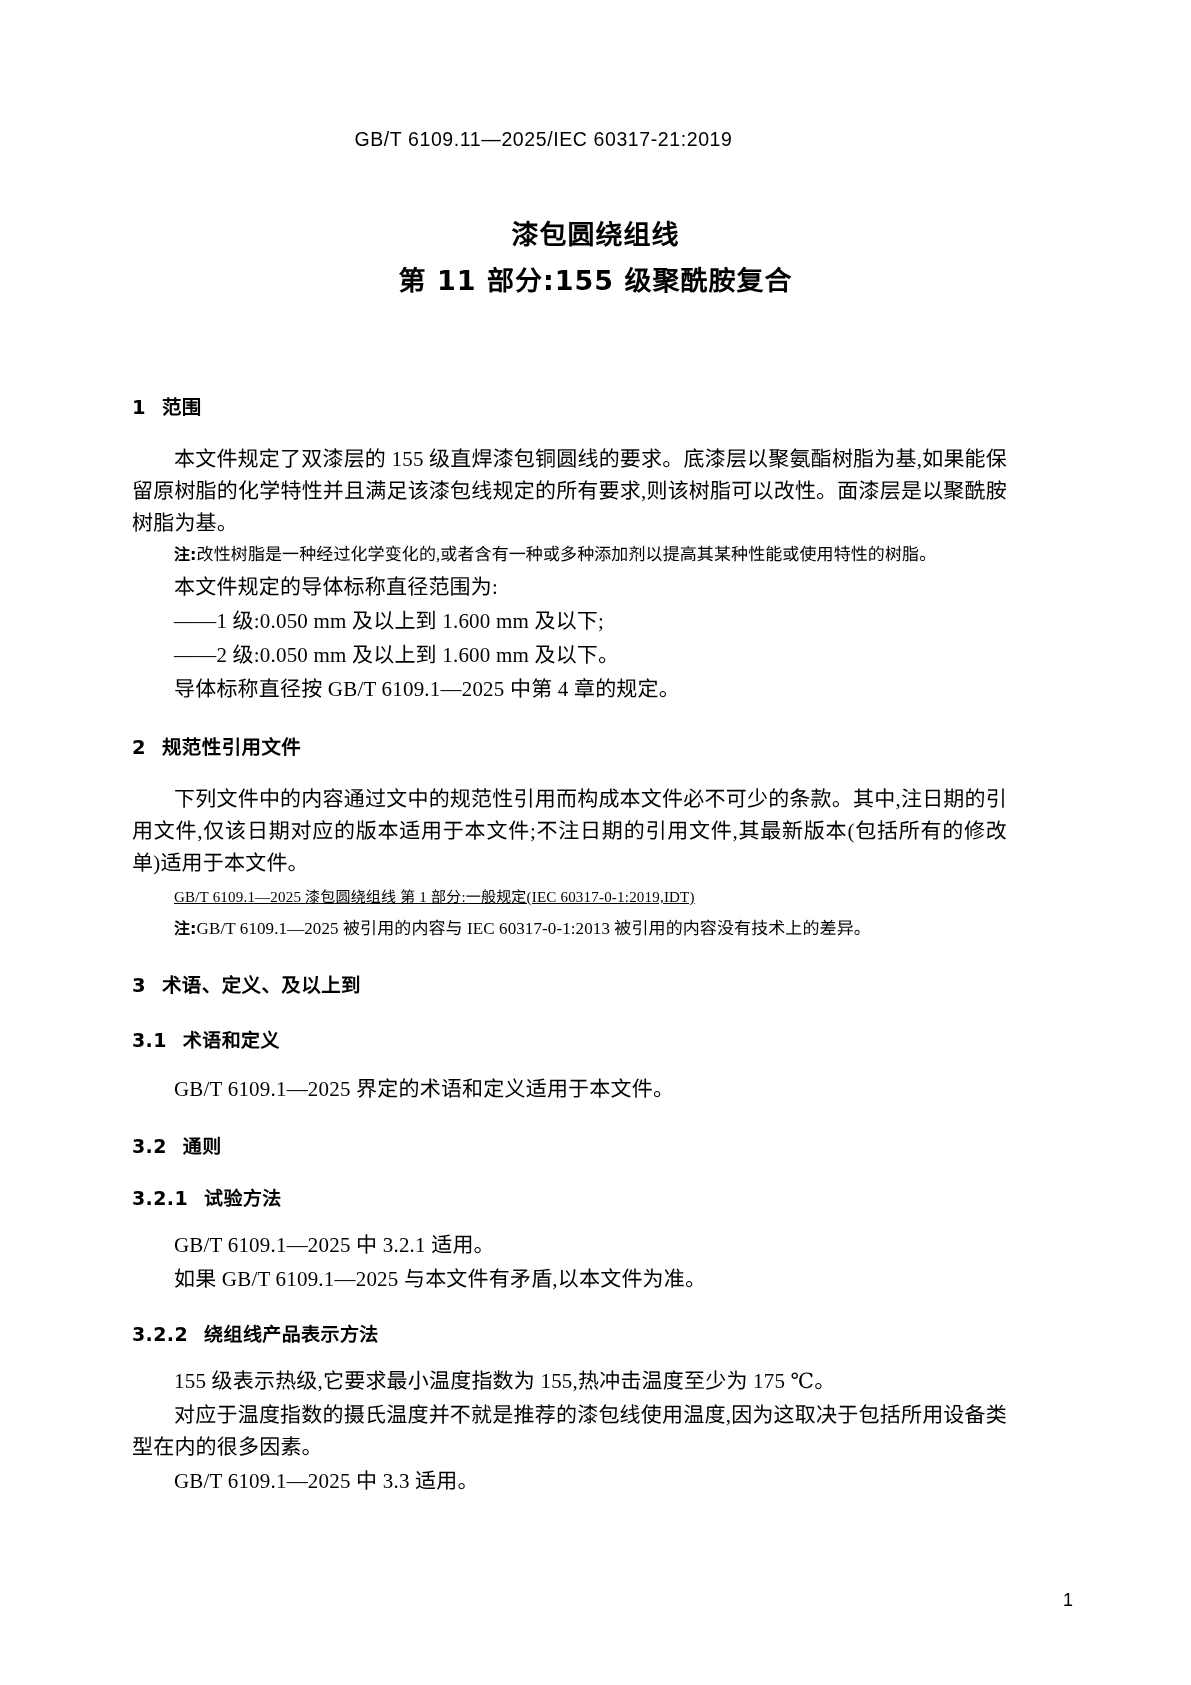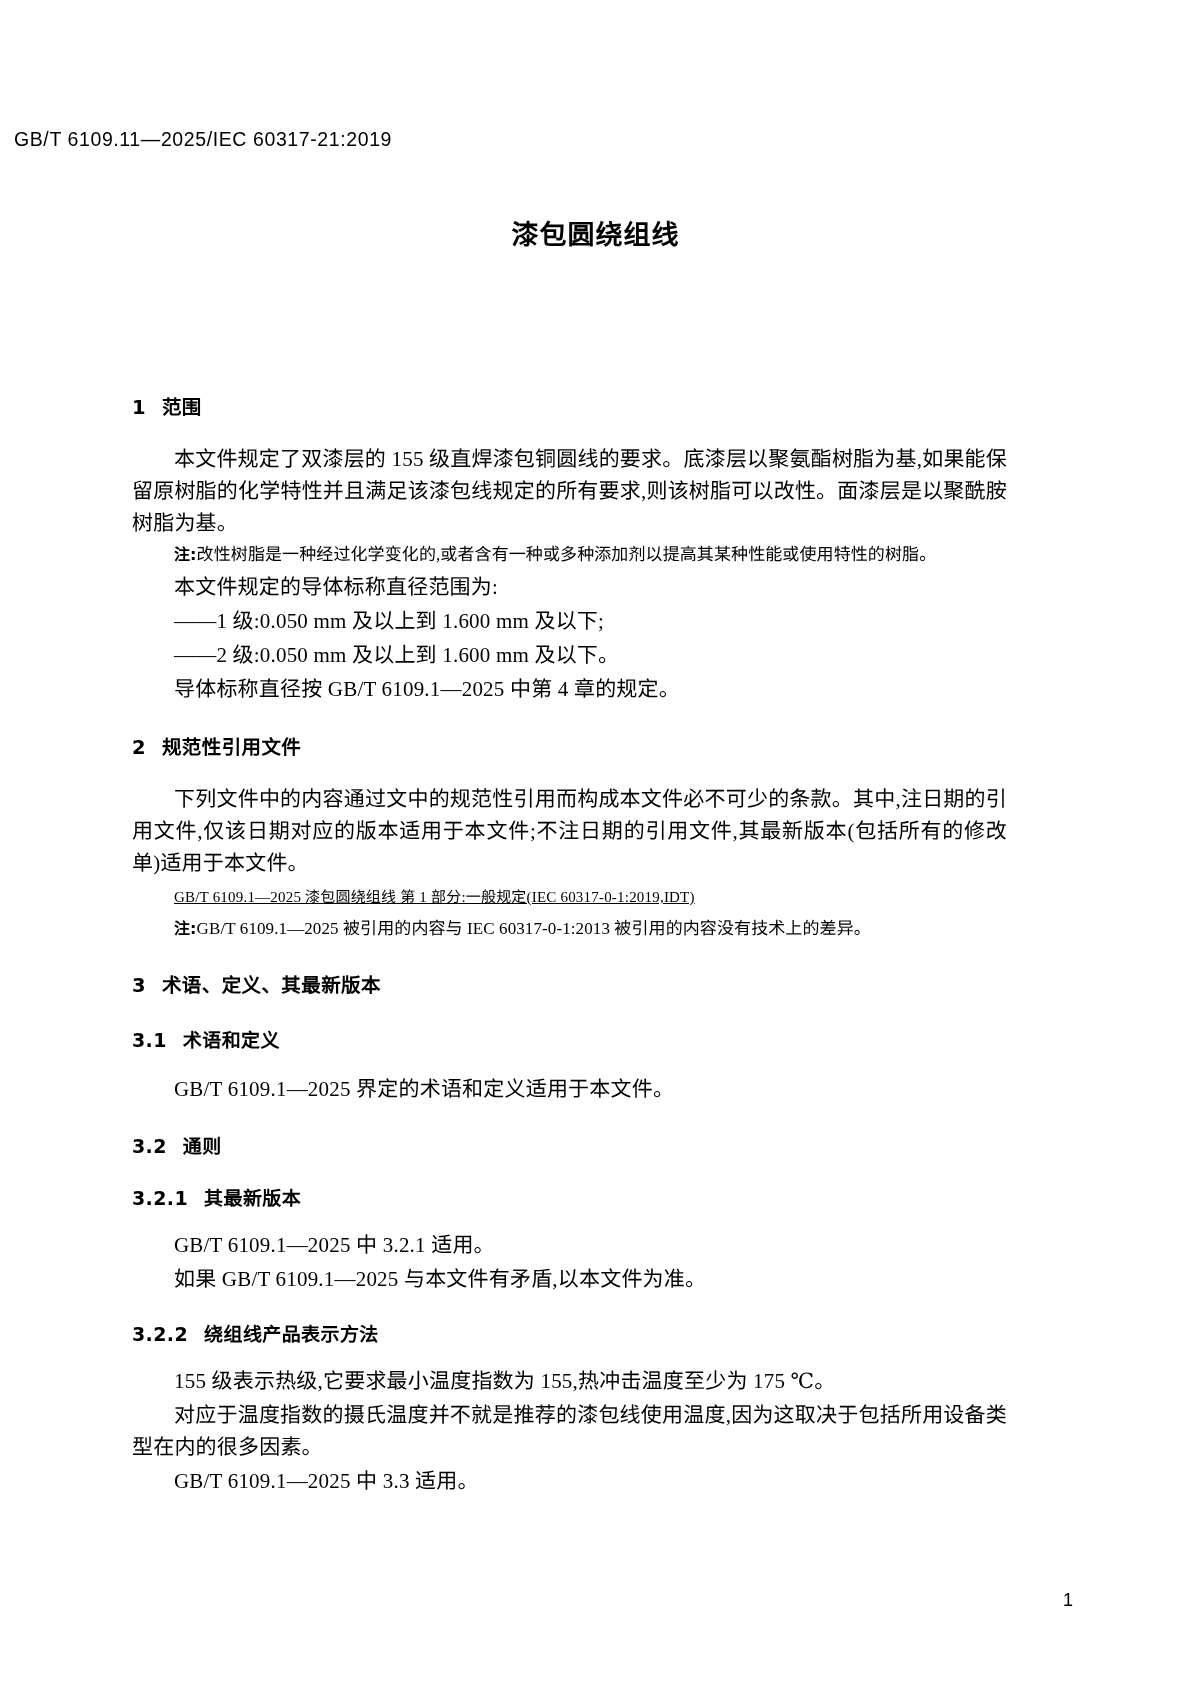--- a/index.html
+++ b/index.html
@@ -21,21 +21,21 @@
     overflow: hidden;
     box-sizing: border-box;
   }
 
   
   .running-header {
     position: absolute;
     top: 128px;
     left: 14px;
     right: 118px;
-    text-align: left;
+    text-align: center;
     font-family: "Liberation Sans", "DejaVu Sans", sans-serif;
     font-size: 19.5px;
     letter-spacing: 0.6px;
     color: #000;
     white-space: nowrap;
   }
 
   
   .doc-title {
     position: absolute;
@@ -155,20 +155,21 @@
 </style>
 </head>
 <body>
 
 <div class="page">
 
   <div class="running-header">GB/T 6109.11—2025/IEC 60317-21:2019</div>
 
   <div class="doc-title">
     <span class="tline">漆包圆绕组线</span>
+    <span class="tline">第 11 部分:155 级聚酰胺复合</span>
   </div>
 
   <div class="content">
 
     <h2 class="clause first">
       <span class="num">1</span><span class="ttl">范围</span>
     </h2>
 
     <p class="body indent">本文件规定了双漆层的 155 级直焊漆包铜圆线的要求。底漆层以聚氨酯树脂为基,如果能保留原树脂的化学特性并且满足该漆包线规定的所有要求,则该树脂可以改性。面漆层是以聚酰胺树脂为基。</p>
 
@@ -185,34 +186,34 @@
       <span class="num">2</span><span class="ttl">规范性引用文件</span>
     </h2>
 
     <p class="body indent">下列文件中的内容通过文中的规范性引用而构成本文件必不可少的条款。其中,注日期的引用文件,仅该日期对应的版本适用于本文件;不注日期的引用文件,其最新版本(包括所有的修改单)适用于本文件。</p>
 
     <p class="ref-line">GB/T 6109.1—2025   漆包圆绕组线   第 1 部分:一般规定(IEC 60317-0-1:2019,IDT)</p>
 
     <p class="note"><span class="note-label">注:</span><span>GB/T 6109.1—2025 被引用的内容与 IEC 60317-0-1:2013 被引用的内容没有技术上的差异。</span></p>
 
     <h2 class="clause">
-      <span class="num">3</span><span class="ttl">术语、定义、其最新版本</span>
+      <span class="num">3</span><span class="ttl">术语、定义、及以上到</span>
     </h2>
 
     <h3 class="clause">
       <span class="num">3.1</span><span class="ttl">术语和定义</span>
     </h3>
     <p class="body hang">GB/T 6109.1—2025 界定的术语和定义适用于本文件。</p>
 
     <h3 class="clause">
       <span class="num">3.2</span><span class="ttl">通则</span>
     </h3>
 
     <h4 class="clause">
-      <span class="num">3.2.1</span><span class="ttl">其最新版本</span>
+      <span class="num">3.2.1</span><span class="ttl">试验方法</span>
     </h4>
     <p class="body hang">GB/T 6109.1—2025 中 3.2.1 适用。</p>
     <p class="body hang">如果 GB/T 6109.1—2025 与本文件有矛盾,以本文件为准。</p>
 
     <h4 class="clause">
       <span class="num">3.2.2</span><span class="ttl">绕组线产品表示方法</span>
     </h4>
     <p class="body hang">155 级表示热级,它要求最小温度指数为 155,热冲击温度至少为 175 ℃。</p>
     <p class="body indent">对应于温度指数的摄氏温度并不就是推荐的漆包线使用温度,因为这取决于包括所用设备类型在内的很多因素。</p>
 

